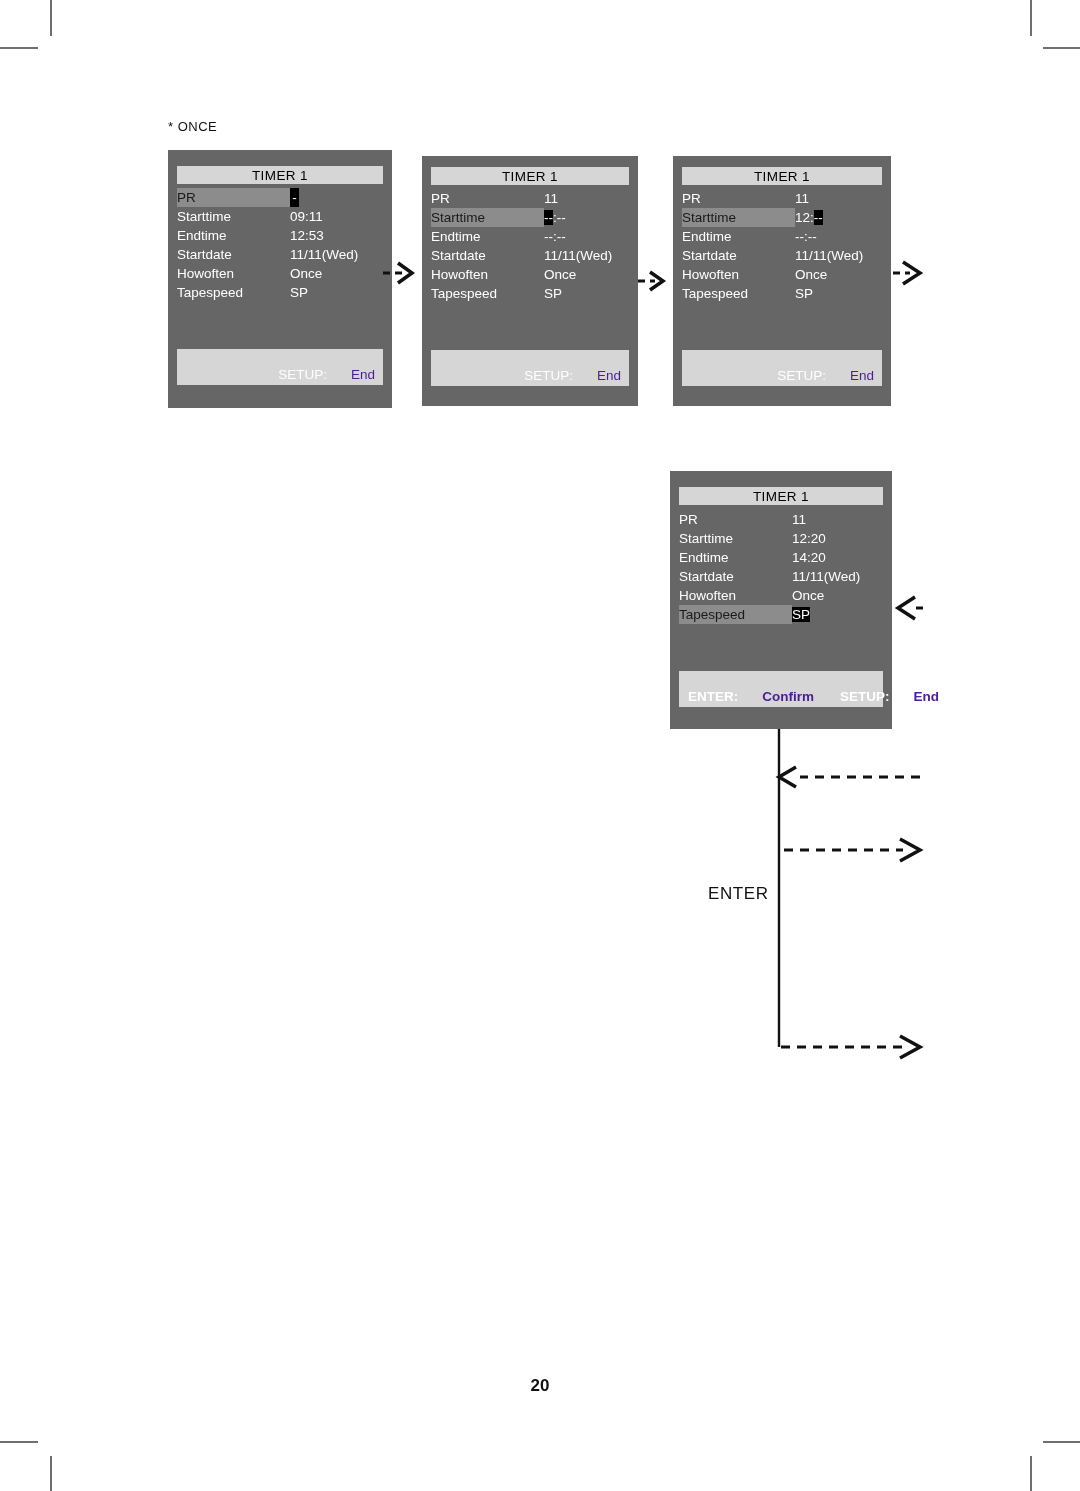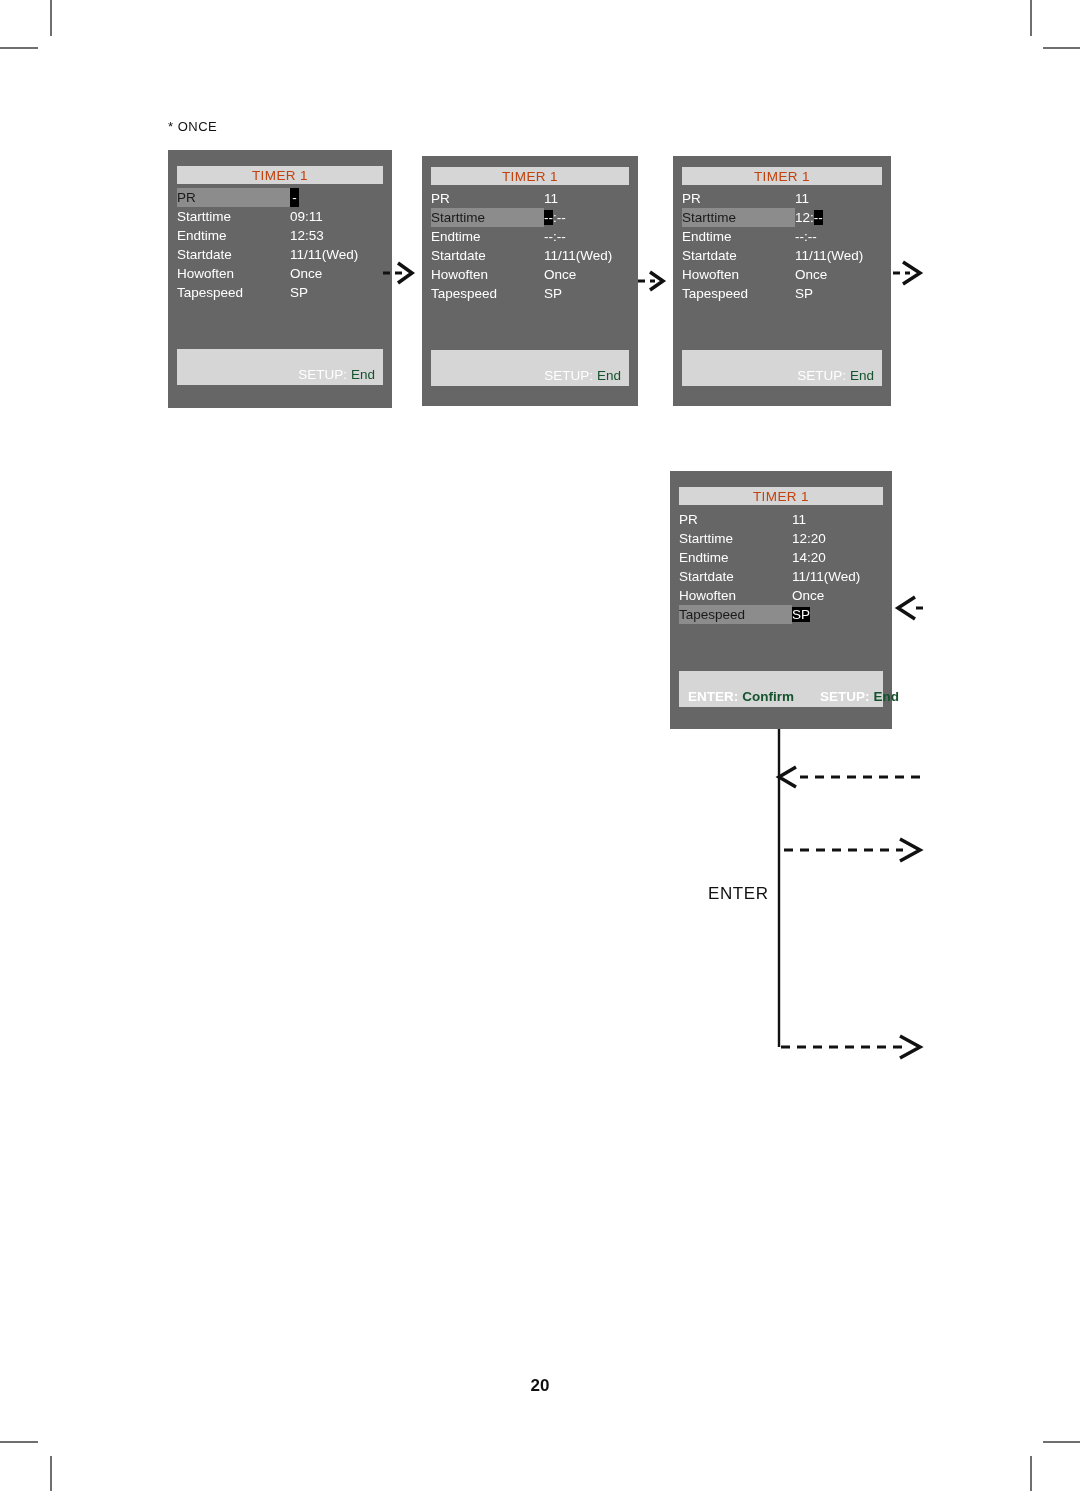--- a/index.html
+++ b/index.html
@@ -40,21 +40,21 @@
     background: #666666;
     box-sizing: border-box;
   }
   .osd-title {
     position: absolute;
     left: 9px;
     right: 9px;
     top: 16px;
     height: 18px;
     background: #d6d6d6;
-    color: #c2410c;
+    color: #000000;
     font-size: 13.5px;
     display: flex;
     align-items: center;
     justify-content: center;
     letter-spacing: 0.4px;
   }
   .osd-rows {
     position: absolute;
     left: 9px;
     right: 9px;
@@ -109,24 +109,24 @@
     align-items: flex-end;
     justify-content: flex-end;
     box-sizing: border-box;
     padding: 0 8px 3px 9px;
     font-size: 13.5px;
   }
   .osd-footer .key {
     color: #ffffff;
   }
   .osd-footer .act {
-    color: #14532d;
+    color: #4c1d95;
     margin-left: 4px;
   }
-  .osd-footer .pair { display: flex; align-items: flex-end; }
+  .osd-footer .pair { display: flex; align-items: flex-end; gap: 20px; }
   .osd-footer .pair + .pair { margin-left: 26px; }
   .osd-footer.two { justify-content: space-between; padding-left: 9px; }
 
   
   .arrow-svg { position: absolute; overflow: visible; }
 
   #enter-label {
     position: absolute;
     left: 708px;
     top: 884px;

